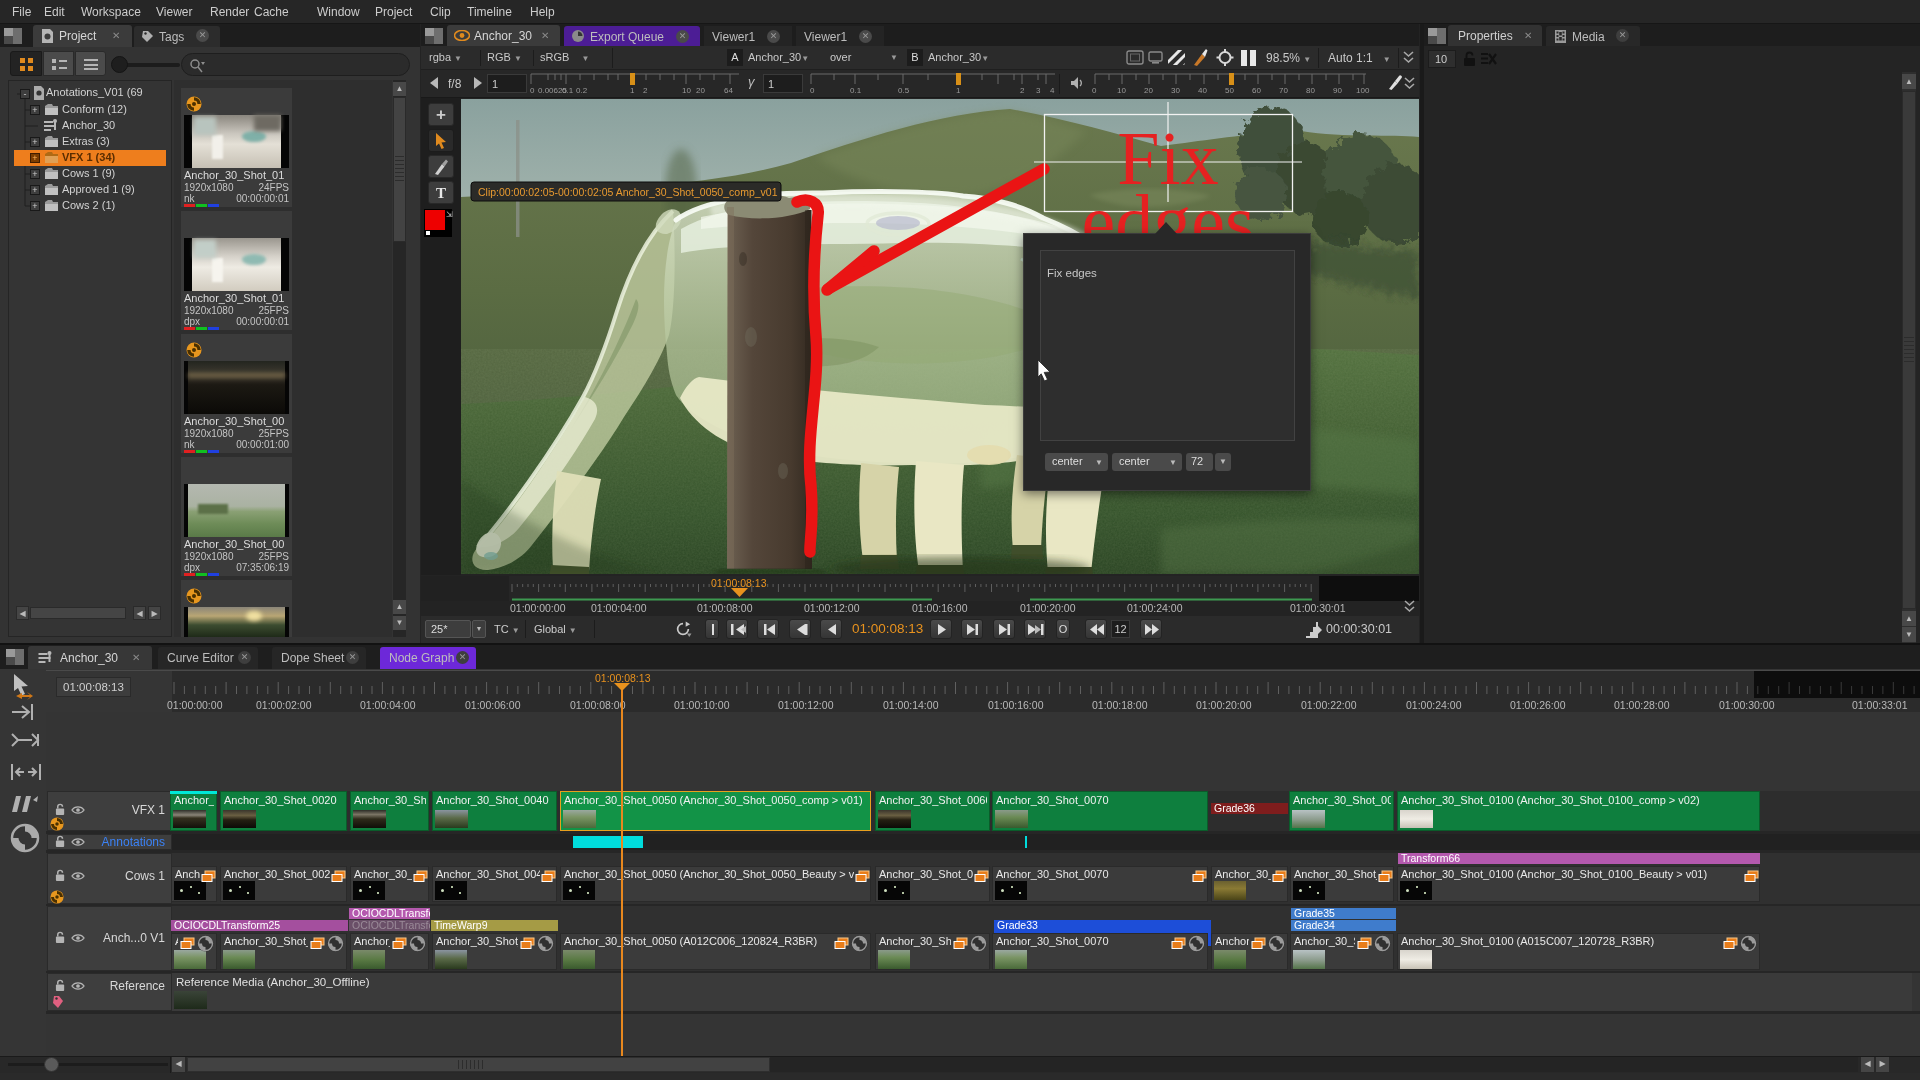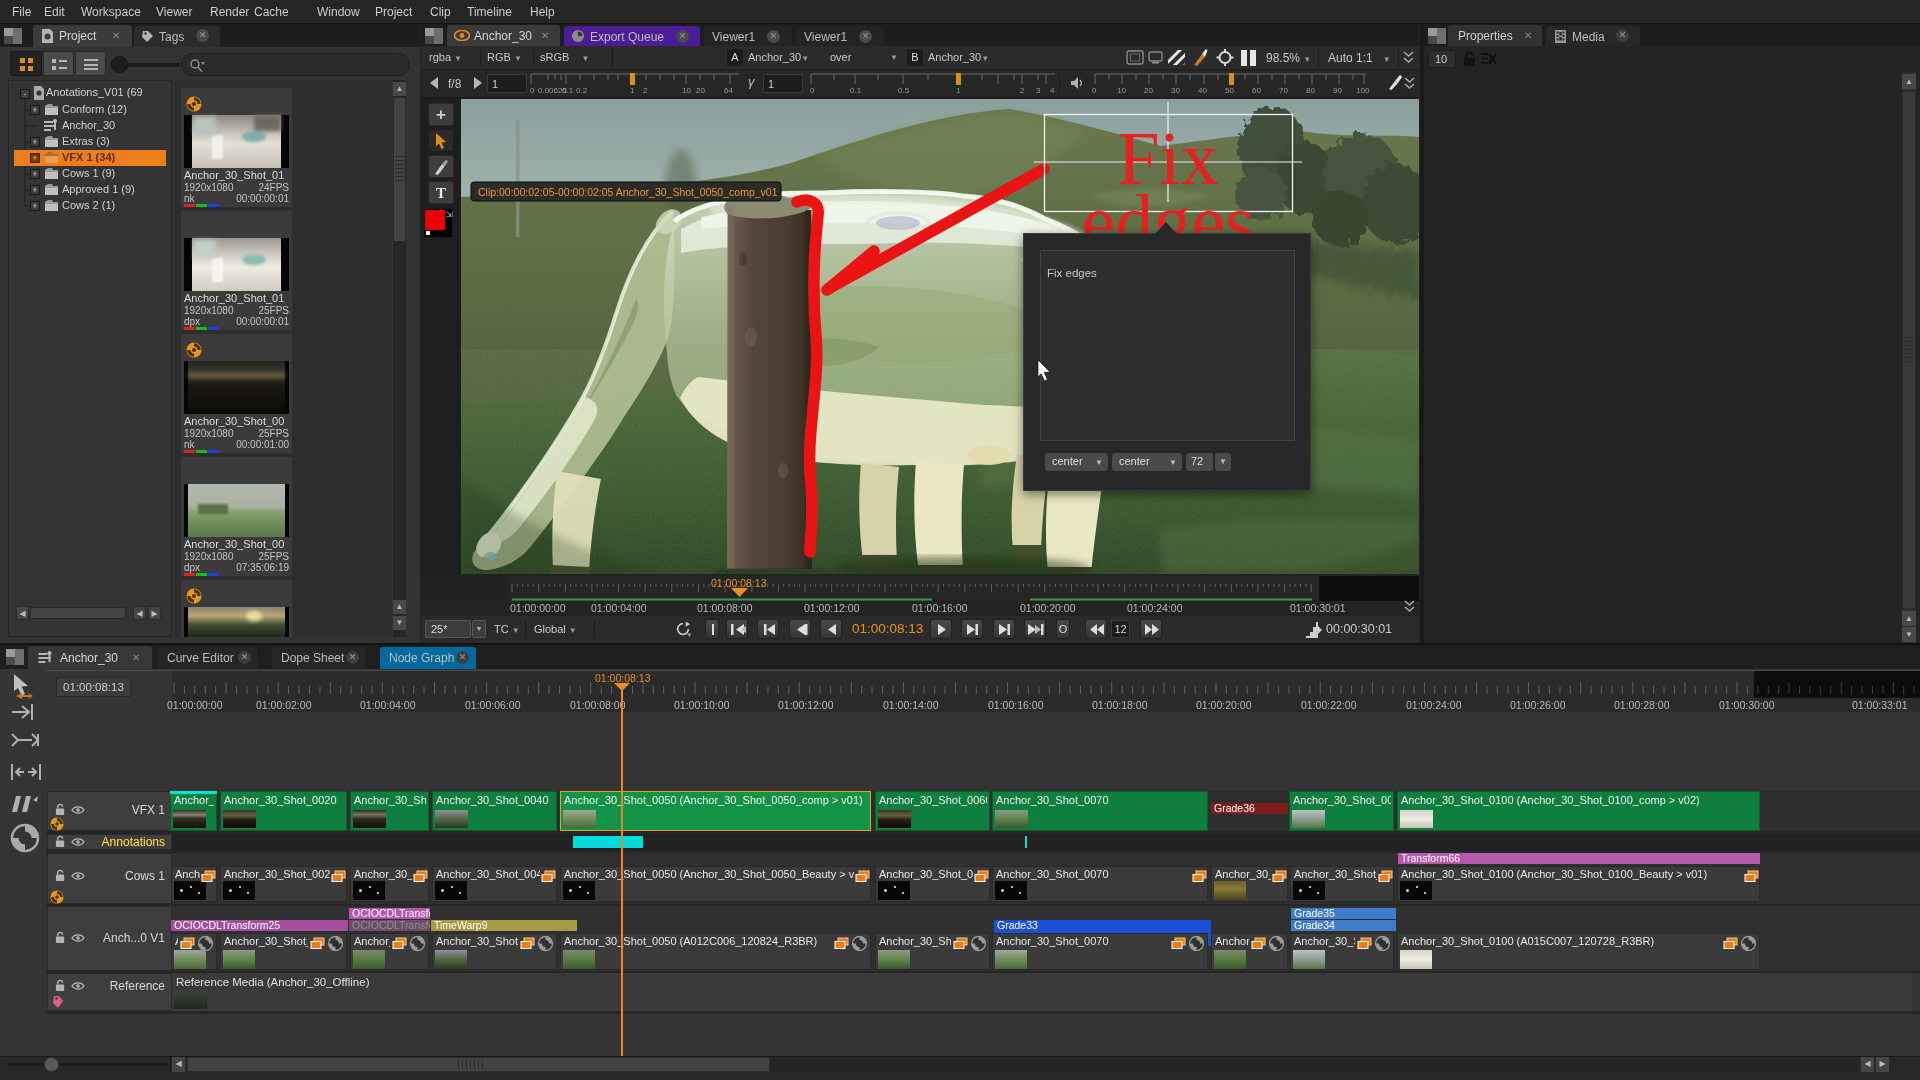--- a/index.html
+++ b/index.html
@@ -951,21 +951,21 @@
     <div class="abs tabx" style="left:104px;top:6px">✕</div>
   </div>
 <div class="abs" style="left:158px;top:647px;width:100px;height:22px;background:#262626;border-radius:3px 3px 0 0">
     <div class="abs" style="left:9px;top:4px;font-size:12px;color:#bdbdbd">Curve Editor</div>
     <div class="abs" style="left:80px;top:4px;width:13px;height:13px;border-radius:7px;background:#3e3e3e;text-align:center;line-height:13px;font-size:9px;color:#999">✕</div>
   </div>
 <div class="abs" style="left:272px;top:647px;width:94px;height:22px;background:#262626;border-radius:3px 3px 0 0">
     <div class="abs" style="left:9px;top:4px;font-size:12px;color:#bdbdbd">Dope Sheet</div>
     <div class="abs" style="left:74px;top:4px;width:13px;height:13px;border-radius:7px;background:#3e3e3e;text-align:center;line-height:13px;font-size:9px;color:#999">✕</div>
   </div>
-<div class="abs" style="left:380px;top:647px;width:96px;height:22px;background:#0369a1;border-radius:3px 3px 0 0">
+<div class="abs" style="left:380px;top:647px;width:96px;height:22px;background:#6d28d9;border-radius:3px 3px 0 0">
     <div class="abs" style="left:9px;top:4px;font-size:12px;color:#bdbdbd">Node Graph</div>
     <div class="abs" style="left:76px;top:4px;width:13px;height:13px;border-radius:7px;background:#3e3e3e;text-align:center;line-height:13px;font-size:9px;color:#999">✕</div>
   </div>
 <svg class="abs" style="left:8px;top:672px" width="36" height="190" viewBox="0 0 36 190">
     <path d="M6,2 L20,14 L13.5,14.5 L17,22 L13.5,23.5 L10,16 L6,19 Z" fill="#c0c0c0"></path>
     <path d="M8,24 l6,-3 v2 h8 l-3,-3 6,4 -6,4 3,-3 h-8 v2 z" fill="#d07818"></path>
     <g stroke="#b0b0b0" stroke-width="2" fill="none">
       <path d="M4,40 h16 M14,34 l7,6 -7,6 M24,32 v16"></path>
       <path d="M6,68 h-0 M4,62 l6,6 -6,6 M10,68 h14 M30,62 v12 M24,62 l6,6 -6,6"></path>
       <path d="M4,92 v16 M32,92 v16 M8,100 h8 M28,100 h-8 M12,96 l-4,4 4,4 M24,96 l4,4 -4,4"></path>
@@ -1202,21 +1202,21 @@
   </svg>
 <div class="abs" style="left:47px;top:834px;width:125px;height:16px;background:#3e3e3e;border:1px solid #2a2a2a"></div>
 <svg class="abs" style="left:55px;top:835px" width="11" height="13" viewBox="0 0 12 14">
     <rect x="1" y="6" width="9" height="7" rx="1" fill="#b4b4b4"></rect>
     <path d="M3,6 V4 a2.6,2.6 0 0 1 5.2,0" fill="none" stroke="#b4b4b4" stroke-width="1.6"></path>
   </svg>
 <svg class="abs" style="left:71px;top:837px" width="14" height="10" viewBox="0 0 15 10">
     <path d="M1,5 C4,0.5 11,0.5 14,5 C11,9.5 4,9.5 1,5 Z" fill="none" stroke="#b4b4b4" stroke-width="1.4"></path>
     <circle cx="7.5" cy="5" r="2" fill="#b4b4b4"></circle>
   </svg>
-<div class="abs" style="left:47px;top:835px;width:118px;text-align:right;font-size:12px;color:#fde047">Annotations</div>
+<div class="abs" style="left:47px;top:835px;width:118px;text-align:right;font-size:12px;color:#3b82f6">Annotations</div>
 <div class="abs" style="left:47px;top:853px;width:125px;height:51px;background:#3e3e3e;border:1px solid #2a2a2a"></div>
 <svg class="abs" style="left:55px;top:869px" width="11" height="13" viewBox="0 0 12 14">
     <rect x="1" y="6" width="9" height="7" rx="1" fill="#b4b4b4"></rect>
     <path d="M3,6 V4 a2.6,2.6 0 0 1 5.2,0" fill="none" stroke="#b4b4b4" stroke-width="1.6"></path>
   </svg>
 <svg class="abs" style="left:71px;top:871px" width="14" height="10" viewBox="0 0 15 10">
     <path d="M1,5 C4,0.5 11,0.5 14,5 C11,9.5 4,9.5 1,5 Z" fill="none" stroke="#b4b4b4" stroke-width="1.4"></path>
     <circle cx="7.5" cy="5" r="2" fill="#b4b4b4"></circle>
   </svg>
 <div class="abs" style="left:47px;top:869px;width:118px;text-align:right;font-size:12px;color:#d8d8d8">Cows 1</div>
@@ -1436,21 +1436,21 @@
   </div>
 <div class="abs" style="left:1291px;top:908px;width:105px;height:11px;background:#3f7ccc;overflow:hidden">
     <div class="abs" style="left:3px;top:-1px;font-size:10.5px;color:#ffffff;white-space:nowrap">Grade35</div>
   </div>
 <div class="abs" style="left:171px;top:920px;width:177px;height:11px;background:#a44f9e;overflow:hidden">
     <div class="abs" style="left:3px;top:-1px;font-size:10.5px;color:#ffffff;white-space:nowrap">OCIOCDLTransform25</div>
   </div>
 <div class="abs" style="left:349px;top:920px;width:81px;height:11px;background:#6a4f68;overflow:hidden">
     <div class="abs" style="left:3px;top:-1px;font-size:10.5px;color:#9a8a98;white-space:nowrap">OCIOCDLTransform</div>
   </div>
-<div class="abs" style="left:431px;top:920px;width:146px;height:11px;background:#a59b45;overflow:hidden">
+<div class="abs" style="left:431px;top:920px;width:127px;height:11px;background:#a59b45;overflow:hidden">
     <div class="abs" style="left:3px;top:-1px;font-size:10.5px;color:#ffffff;white-space:nowrap">TimeWarp9</div>
   </div>
 <div class="abs" style="left:994px;top:920px;width:217px;height:26px;background:#1d4ed8;overflow:hidden">
     <div class="abs" style="left:3px;top:-1px;font-size:10.5px;color:#ffffff;white-space:nowrap">Grade33</div>
   </div>
 <div class="abs" style="left:1291px;top:920px;width:105px;height:11px;background:#3f7ccc;overflow:hidden">
     <div class="abs" style="left:3px;top:-1px;font-size:10.5px;color:#ffffff;white-space:nowrap">Grade34</div>
   </div>
 <div class="abs" style="left:171px;top:933px;width:46px;height:37px;background:#3b3b3b;border:1px solid #2a2a2a;overflow:hidden">
     <div class="abs" style="left:3px;top:1px;right:38px;font-size:11px;color:#e8e8e8;white-space:nowrap;overflow:hidden">Anchor_30_Shot_0010</div>

